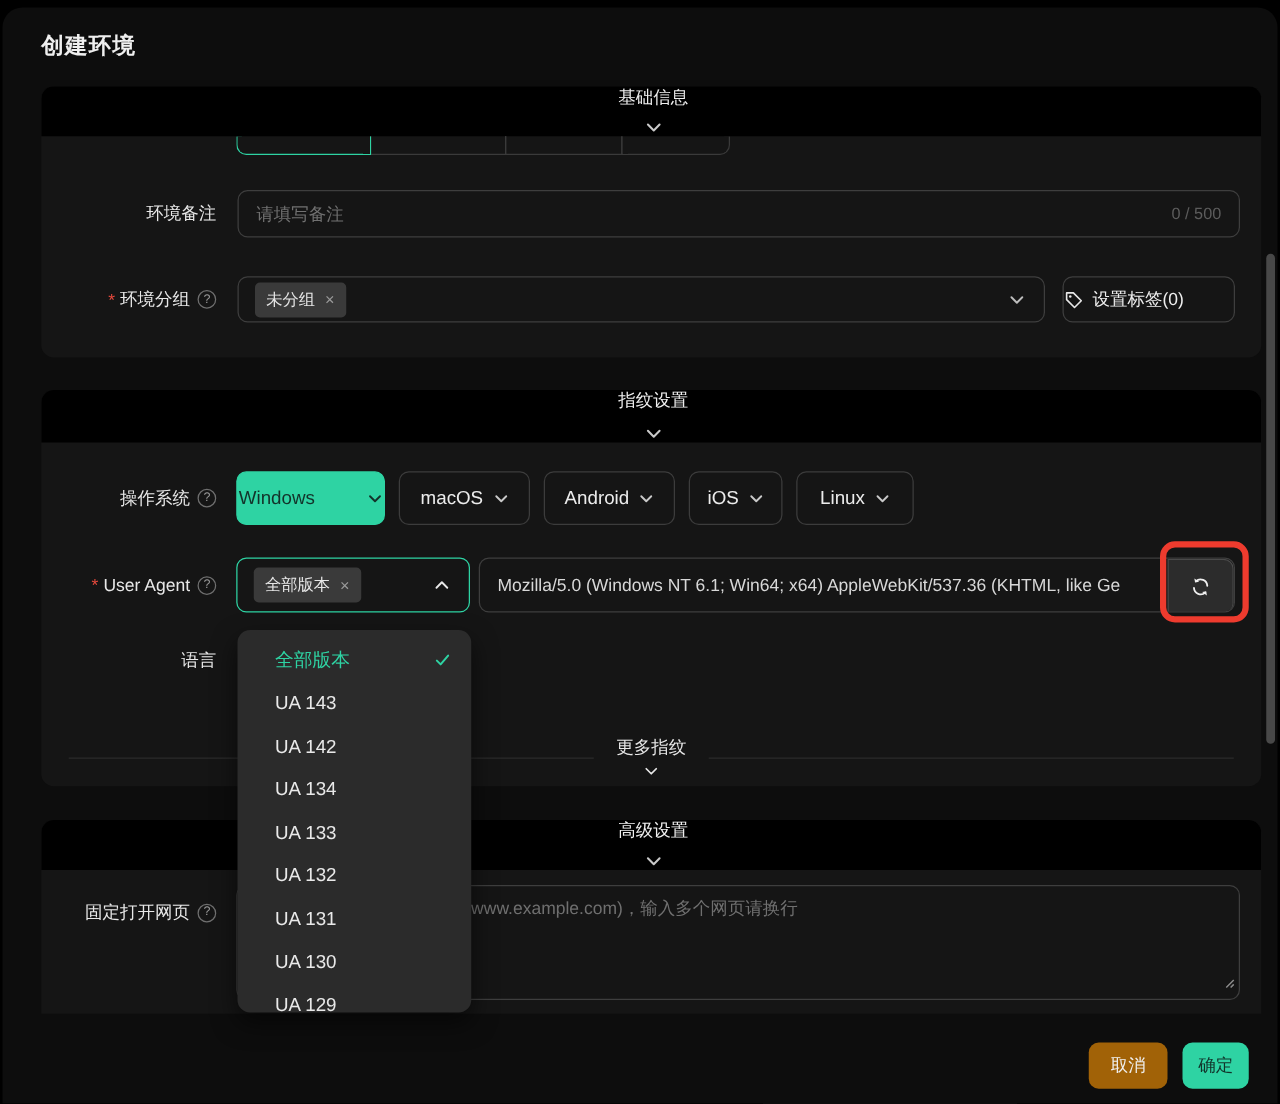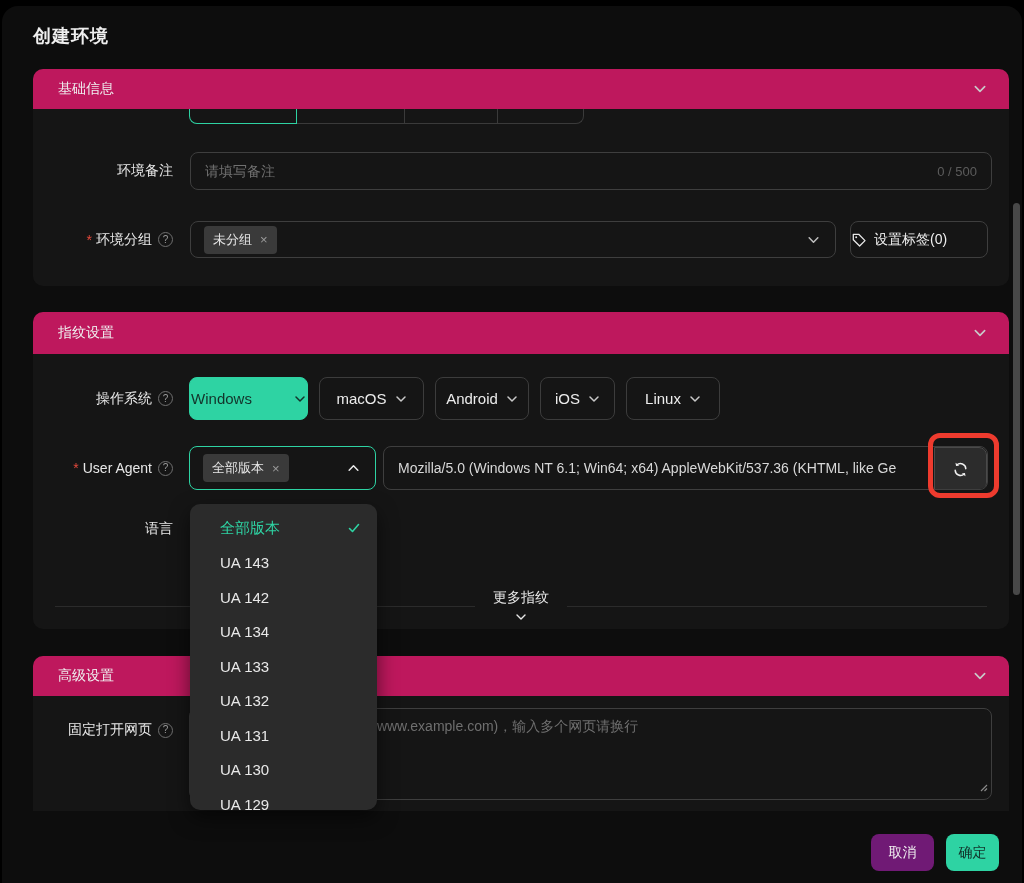--- a/index.html
+++ b/index.html
@@ -2,21 +2,21 @@
 <html><head>
 <meta charset="utf-8">
 <style>
   * { margin:0; padding:0; box-sizing:border-box; }
   html,body { width:1024px; height:883px; background:#000; font-family:"Liberation Sans","DejaVu Sans",sans-serif; }
   #page { position:relative; width:1024px; height:883px; background:#000; overflow:hidden; }
   #dialog { position:absolute; left:2px; top:6px; width:1020px; height:877px; background:#0d0d0d; border-radius:16px 16px 0 0; }
   .page-title { position:absolute; left:31px; top:18px; font-size:18px; font-weight:bold; color:#efefef; letter-spacing:1px; }
 
   .card { position:absolute; left:31px; width:976px; background:#151515; border-radius:10px; overflow:hidden; }
-  .card-header { height:40px; background:#be185d; display:flex; align-items:center; padding:0 22px 0 25px; color:#efefef; font-size:14px; }
+  .card-header { height:40px; background:#000000; display:flex; align-items:center; padding:0 22px 0 25px; color:#efefef; font-size:14px;flex-direction:column; }
   .card-header .spacer { flex:1; }
   .chev { color:#c9c9c9; display:inline-flex; }
 
   
   .tabs-remnant { position:absolute; left:156px; top:40px; height:15px; display:flex; }
   .tab-seg { border:1px solid #3a3a3a; border-top:none; margin-left:-1px; }
   .tab-seg:first-child { margin-left:0; border-color:#2ed3a3; border-bottom-left-radius:8px; position:relative; z-index:2; }
   .tab-seg:last-child { border-bottom-right-radius:8px; }
 
   .row-label { position:absolute; left:0; width:140px; display:flex; align-items:center; justify-content:flex-end; gap:6px; color:#e8e8e8; font-size:14px; }
@@ -58,21 +58,21 @@
   .dd-item { height:34.5px; display:flex; align-items:center; padding:0 16px 0 30px; color:#e9e9e9; font-size:15px; cursor:pointer; }
   .dd-item.selected { color:#2ed3a3; }
   .dd-item .dd-check { margin-left:auto; display:flex; color:#2ed3a3; }
 
   
   #annotation-box { position:absolute; left:926px; top:427px; width:71px; height:65px; border:5px solid #ee3b2e; border-radius:12px; z-index:100; pointer-events:none; }
 
   #scroll-thumb { position:absolute; left:1011px; top:197px; width:7px; height:392px; background:#484848; border-radius:4px; z-index:40; }
 
   .footer-btn { position:absolute; top:828px; height:37px; border:none; border-radius:8px; font-size:14px; cursor:pointer; font-family:inherit; }
-  #cancel-btn { left:869px; width:63px; background:#701a75; color:#f0f0f0; }
+  #cancel-btn { left:869px; width:63px; background:#a16207; color:#f0f0f0; }
   #confirm-btn { left:944px; width:53px; background:#2ed3a3; color:#12332a; }
 </style>
 </head>
 <body>
 
 <div id="page">
   <div id="dialog">
     <div class="page-title">创建环境</div>
 
     <div class="card" style="top:63px; height:217px;">
@@ -153,21 +153,21 @@
             </span>
         </button>
         <button class="os-btn" style="width:105px;">
           <span>macOS</span>
           <span class="chev">
               <svg width="12" height="12" viewBox="0 0 12 12">
                 <polyline points="2,4 6,8 10,4" fill="none" stroke="currentColor" stroke-width="1.5" stroke-linecap="round" stroke-linejoin="round"></polyline>
               </svg>
             </span>
         </button>
-        <button class="os-btn" style="width:94px;">
+        <button class="os-btn" style="width:105px;">
           <span>Android</span>
           <span class="chev">
               <svg width="12" height="12" viewBox="0 0 12 12">
                 <polyline points="2,4 6,8 10,4" fill="none" stroke="currentColor" stroke-width="1.5" stroke-linecap="round" stroke-linejoin="round"></polyline>
               </svg>
             </span>
         </button>
         <button class="os-btn" style="width:75px;">
           <span>iOS</span>
           <span class="chev">

